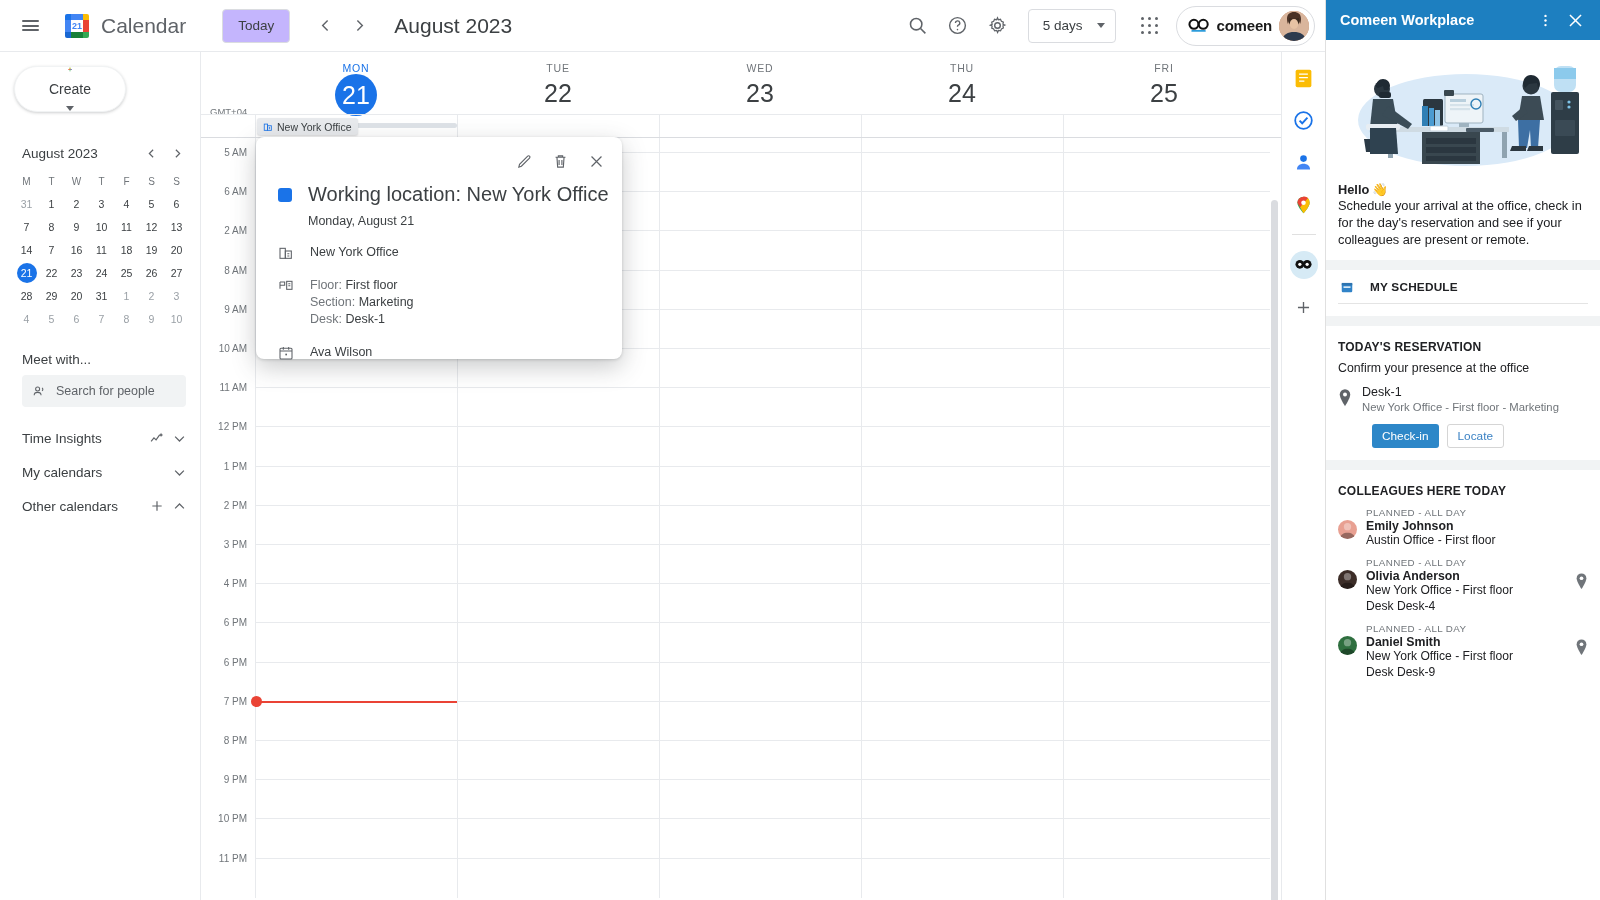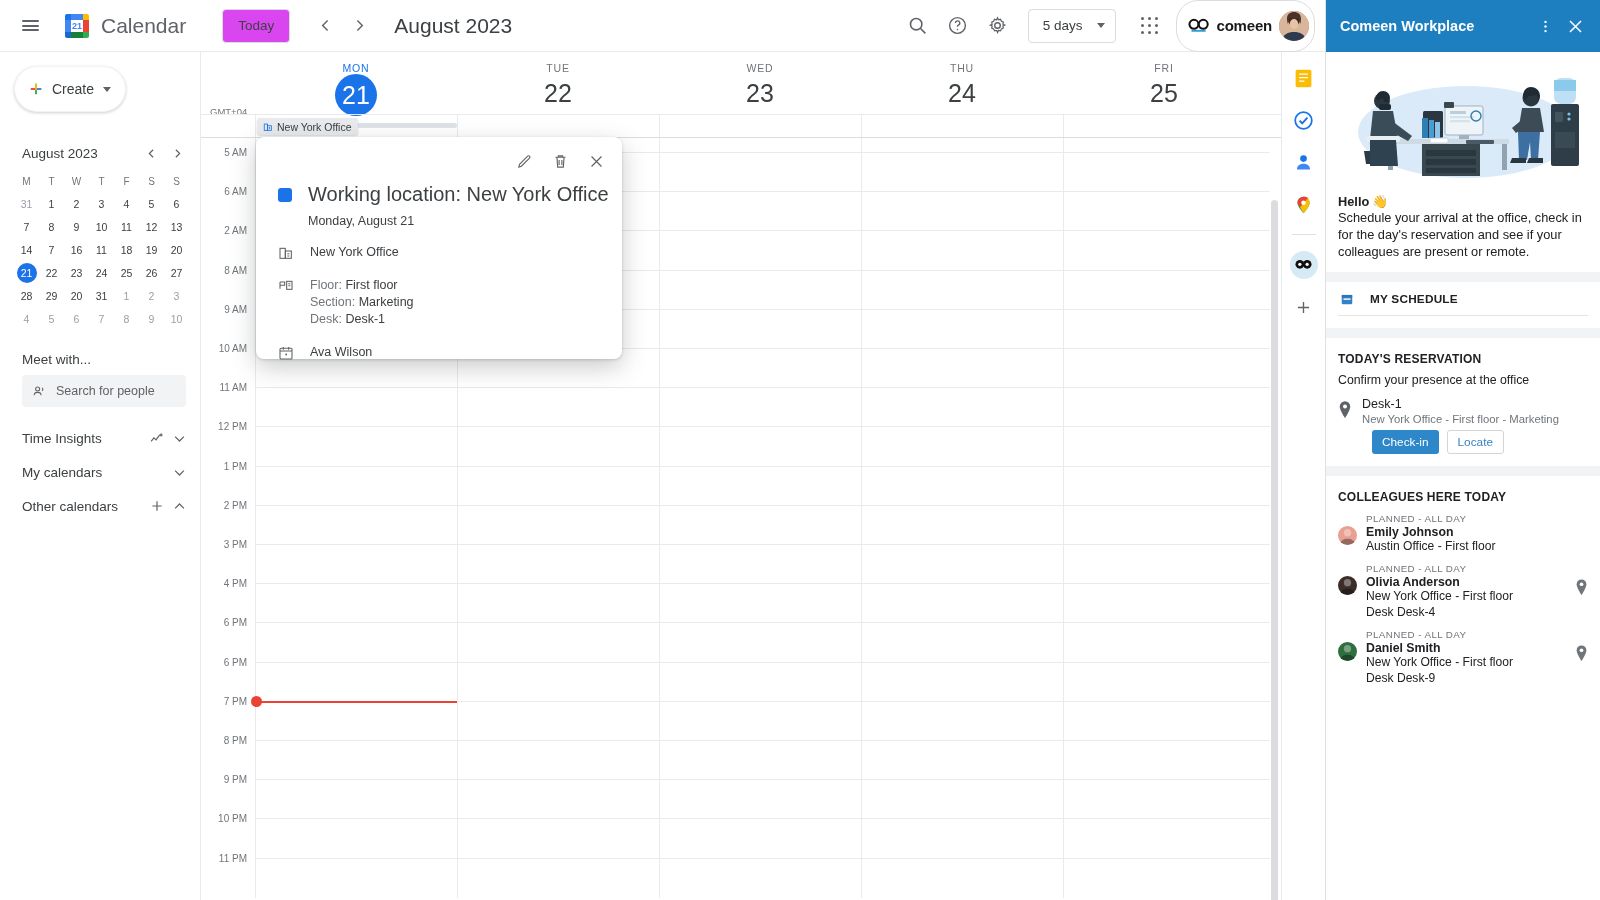--- a/index.html
+++ b/index.html
@@ -17,51 +17,52 @@
     display:flex; align-items:center; background:#fff;
     border-bottom:1px solid #e8eaed;
   }
   .hamb{ width:40px;height:40px;margin-left:10px;display:flex;align-items:center;justify-content:center;
     border-radius:50%;cursor:pointer; }
   .hamb span{ display:block;width:17px;height:2px;background:#5f6368;margin:2.5px 0;border-radius:1px; }
   .gcal-logo{ width:30px;height:30px;margin-left:12px;position:relative;flex:none; }
   .brand-name{ font-size:21px;color:#5f6368;margin-left:9px;letter-spacing:0; font-weight:400;}
   .today-btn{
     margin-left:36px;height:34px;padding:0 15px;border:1px solid #dadce0;border-radius:4px;
-    background:#d946ef;font-size:13.5px;color:#3c4043;cursor:pointer;display:flex;align-items:center;
+    background:#c4b5fd;font-size:13.5px;color:#3c4043;cursor:pointer;display:flex;align-items:center;
   }
   .navarrow{
     width:34px;height:34px;border-radius:50%;display:flex;align-items:center;justify-content:center;
     cursor:pointer;color:#5f6368;font-size:19px;
   }
   #prev-arrow{ margin-left:18px; }
   .month-title{ margin-left:18px;font-size:21px;color:#3c4043;font-weight:400; }
   .spacer{ flex:1; }
   .ibtn{ width:40px;height:40px;border-radius:50%;display:flex;align-items:center;justify-content:center;
     cursor:pointer;color:#5f6368; }
   .viewsel{
     height:34px;border:1px solid #dadce0;border-radius:4px;display:flex;align-items:center;
     padding:0 10px 0 14px;font-size:13.5px;color:#3c4043;margin-left:10px;cursor:pointer;gap:14px;
   }
   .caret{ width:0;height:0;border-left:4px solid transparent;border-right:4px solid transparent;border-top:5px solid #5f6368; }
   .gridapps{ width:20px;height:20px;display:grid;grid-template-columns:repeat(3,1fr);grid-template-rows:repeat(3,1fr);gap:2px; }
   .gridapps i{ background:#5f6368;border-radius:50%;width:3px;height:3px;display:block;margin:auto; }
   .acctpill{
-    margin-left:6px;margin-right:10px;height:52px;border:1px solid #dadce0;border-radius:22px;
+    margin-left:6px;margin-right:10px;height:40px;border:1px solid #dadce0;border-radius:22px;
     display:flex;align-items:center;padding:0 5px 0 11px;gap:7px;cursor:pointer;
   }
   .comeen-word{ font-size:15px;font-weight:700;color:#1a1a1a;letter-spacing:-.2px; }
   .avatar{ width:30px;height:30px;border-radius:50%;overflow:hidden;flex:none;background:#c28a6a; }
 
   
   #sidebar{ position:absolute;left:0;top:52px;width:200px;height:848px;background:#fff;overflow:hidden; }
   .create-btn{
     margin:14px 0 0 14px;height:46px;width:112px;border:1px solid #f1f3f4;border-radius:24px;
     display:flex;align-items:center;gap:9px;padding:0 14px;cursor:pointer;background:#fff;
     box-shadow:0 1px 3px rgba(60,64,67,.25);
+    flex-direction:column;
   }
   .create-label{ font-size:14px;color:#3c4043; }
   .mini-head{ display:flex;align-items:center;margin:28px 10px 4px 22px; }
   .mini-title{ font-size:13.5px;color:#3c4043;font-weight:500;flex:1; }
   .mini-arrow{ width:26px;height:26px;border-radius:50%;display:flex;align-items:center;justify-content:center;
     color:#5f6368;font-size:13px;cursor:pointer; }
   table.mini{ border-collapse:collapse;margin-left:14px;margin-top:4px; }
   table.mini th{ width:25px;height:22px;font-size:10px;color:#70757a;font-weight:400; }
   table.mini td{ width:25px;height:23px;text-align:center;font-size:10.5px;color:#3c4043;cursor:pointer; }
   table.mini td.dim{ color:#9aa0a6; }
@@ -127,37 +128,37 @@
 
   
   #rail{ position:absolute;left:1281px;top:52px;width:44px;height:848px;background:#fff;border-left:1px solid #e8eaed;
     display:flex;flex-direction:column;align-items:center;padding-top:12px;gap:14px; }
   .railbtn{ width:28px;height:28px;display:flex;align-items:center;justify-content:center;cursor:pointer;border-radius:50%; }
   .railbtn.active{ background:#d6eaf5; }
   .raildiv{ width:24px;height:1px;background:#e0e0e0;margin:2px 0; }
 
   
   #panel{ position:absolute;left:1325px;top:0;width:275px;height:900px;background:#fff;border-left:1px solid #e0e0e0;overflow:hidden; }
-  #panelhdr{ height:52px;background:#1d7fc0;display:flex;align-items:center;padding:0 10px 0 14px; }
+  #panelhdr{ height:40px;background:#1d7fc0;display:flex;align-items:center;padding:0 10px 0 14px; }
   .ph-title{ flex:1;color:#fff;font-size:14.5px;font-weight:700; }
   .ph-ic{ width:30px;height:30px;display:flex;align-items:center;justify-content:center;color:#fff;cursor:pointer; }
   .hero{ width:100%;height:130px;margin-top:6px; }
   .pbody{ padding:0 12px; font-size:12.8px; }
   .hello{ font-weight:700;color:#202124;font-size:12.8px;margin-top:6px; }
   .helloline{ color:#202124;line-height:17px;font-size:12.8px; }
   .greyband{ height:10px;background:#f1f3f4;margin:12px -12px 0 -12px; }
   .navrow{ display:flex;align-items:center;gap:14px;height:34px;border-bottom:1px solid #e4e4e4;cursor:pointer; }
   .navrow .nlabel{ font-size:11.8px;font-weight:700;color:#202124;letter-spacing:.2px; }
   .blkhead{ font-size:12px;font-weight:700;color:#202124;letter-spacing:.2px;margin-top:14px; }
   .sub{ font-size:12.3px;color:#202124;margin-top:7px; }
   .resrow{ display:flex;gap:10px;margin-top:9px;align-items:flex-start; }
   .pin{ width:14px;flex:none;margin-top:5px;color:#5f6368; }
   .rname{ font-size:12.5px;color:#202124; }
   .rmeta{ font-size:11.3px;color:#70757a;line-height:14.5px;margin-top:1px; }
-  .btnrow{ display:flex;gap:8px;margin-top:3px;padding-left:34px; }
+  .btnrow{ display:flex;gap:8px;margin-top:9px;padding-left:34px; }
   .btn-primary{ background:#2d87c8;color:#fff;border:none;border-radius:3px;height:24px;padding:0 10px;font-size:11.8px;cursor:pointer;
     font-family:inherit; }
   .btn-outline{ background:#fff;color:#3b82c4;border:1px solid #d5d5d5;border-radius:3px;height:24px;padding:0 10px;font-size:11.8px;cursor:pointer;
     font-family:inherit; }
   .colrow{ display:flex;gap:9px;margin-top:9px;align-items:flex-start; }
   .cav{ width:19px;height:19px;border-radius:50%;flex:none;margin-top:13px;overflow:hidden; }
   .cplanned{ font-size:9.8px;color:#70757a;letter-spacing:.4px; }
   .cname{ font-size:12.3px;font-weight:700;color:#202124;margin-top:1px; }
   .cloc{ font-size:12.1px;color:#202124;line-height:15.5px; }
   .cpin{ width:13px;flex:none;margin-top:16px;color:#70757a; }

